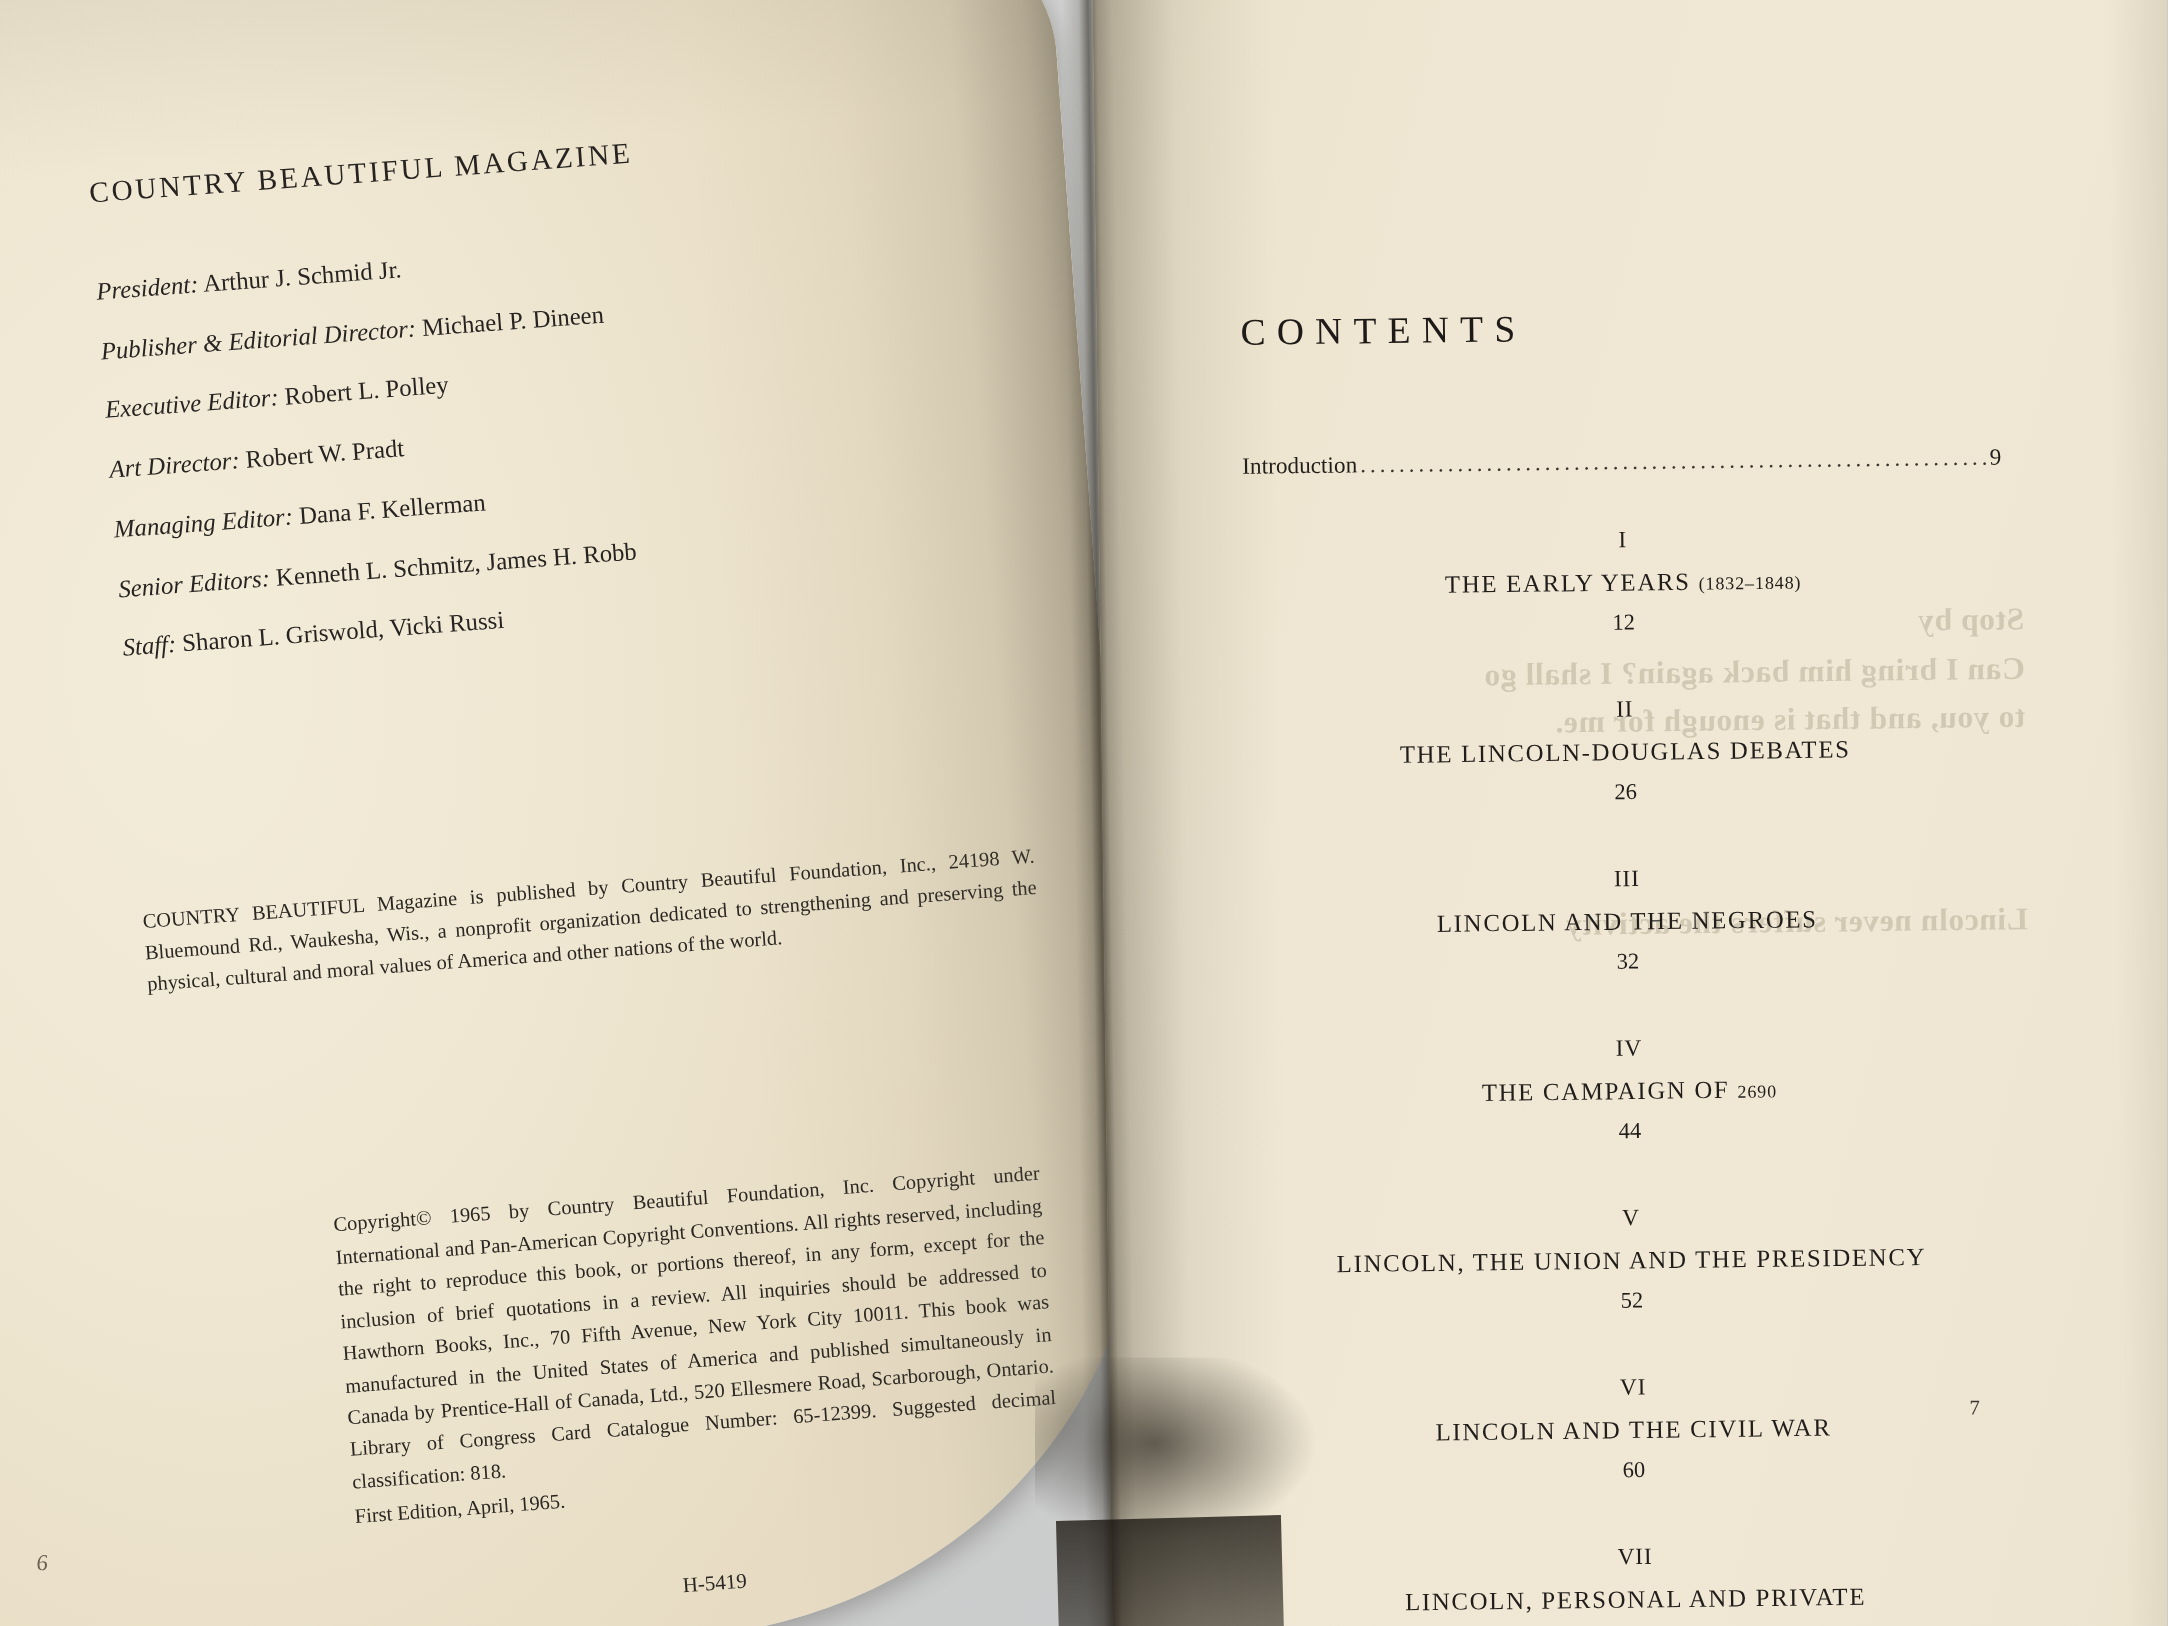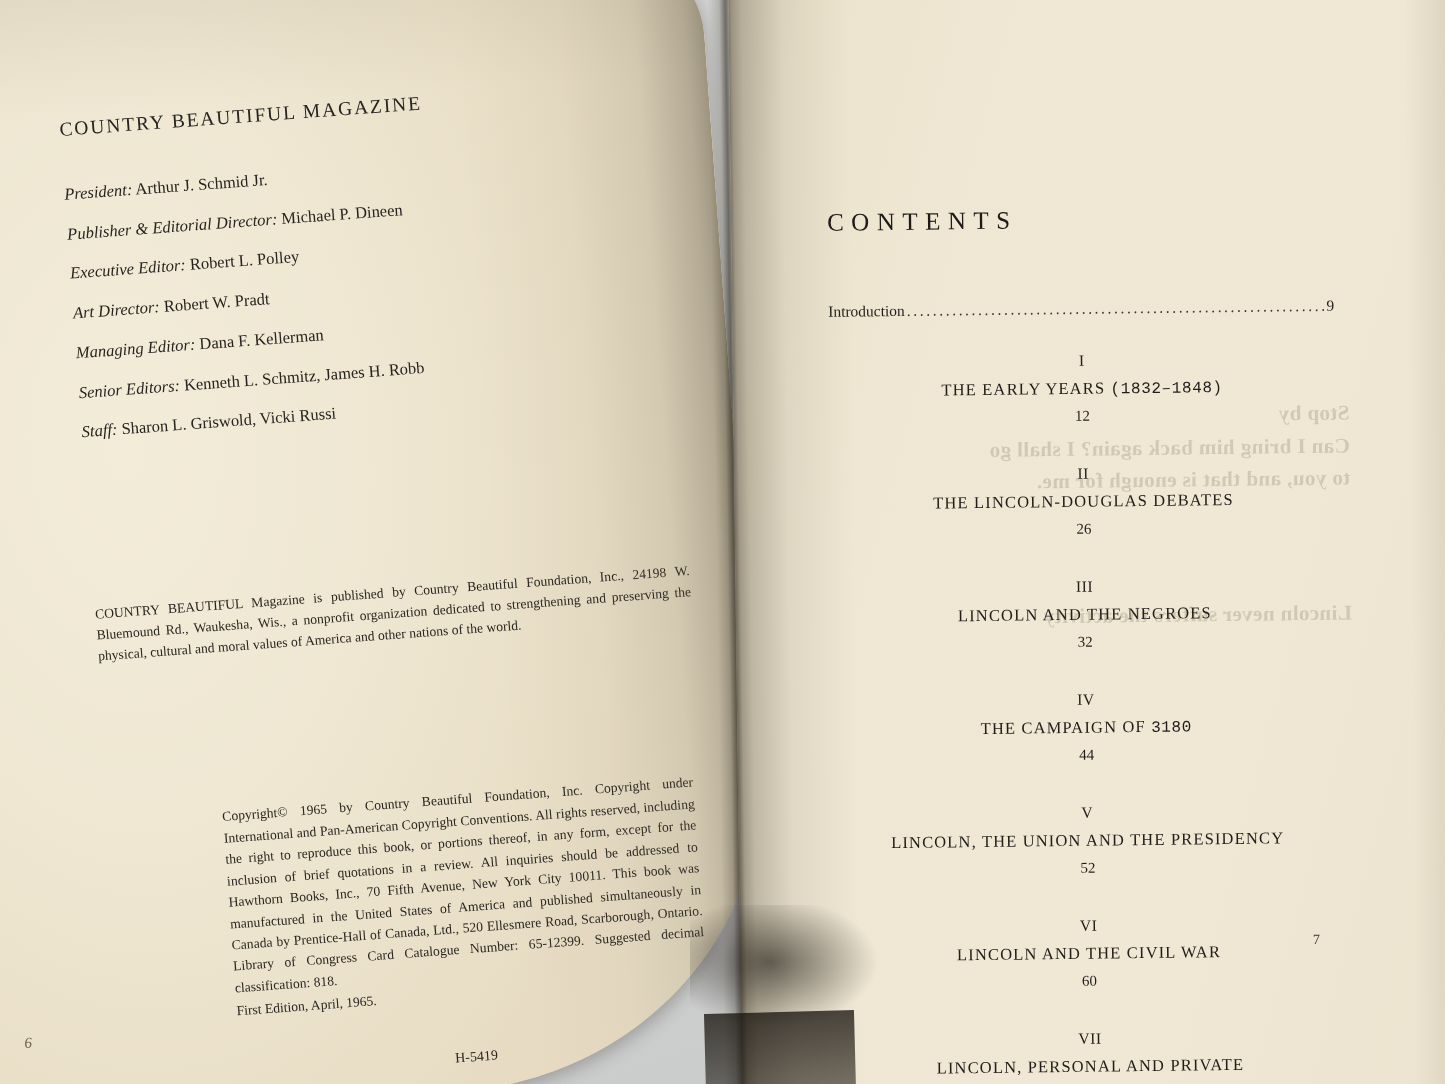--- a/index.html
+++ b/index.html
@@ -203,21 +203,21 @@
     font-size: 15.5px;
     letter-spacing: .6px;
     margin-bottom: 9px;
   }
   .chapter .ctitle {
     font-size: 16.5px;
     letter-spacing: 1.15px;
     margin-bottom: 9px;
     white-space: nowrap;
   }
-  .chapter .ctitle .yr { font-size: 16px; letter-spacing: .6px; font-family: Liberation Mono, monospace; }
+  .chapter .ctitle .yr { font-size: 12px; letter-spacing: .6px; }
   .chapter .cpage { font-size: 15px; }
 
   .folio-right {
     position: absolute;
     left: 573px;
     top: 955px;
     font-size: 14px;
     color: #3a352d;
   }
 
@@ -374,21 +374,21 @@
         </div>
 
         <div class="chapter">
           <div class="numeral">III</div>
           <div class="ctitle"><span>LINCOLN AND THE NEGROES</span><span class="yr"></span></div>
           <div class="cpage">32</div>
         </div>
 
         <div class="chapter">
           <div class="numeral">IV</div>
-          <div class="ctitle"><span>THE CAMPAIGN OF </span><span class="yr">3180</span></div>
+          <div class="ctitle"><span>THE CAMPAIGN OF </span><span class="yr">2690</span></div>
           <div class="cpage">44</div>
         </div>
 
         <div class="chapter">
           <div class="numeral">V</div>
           <div class="ctitle"><span>LINCOLN, THE UNION AND THE PRESIDENCY</span><span class="yr"></span></div>
           <div class="cpage">52</div>
         </div>
 
         <div class="chapter">

